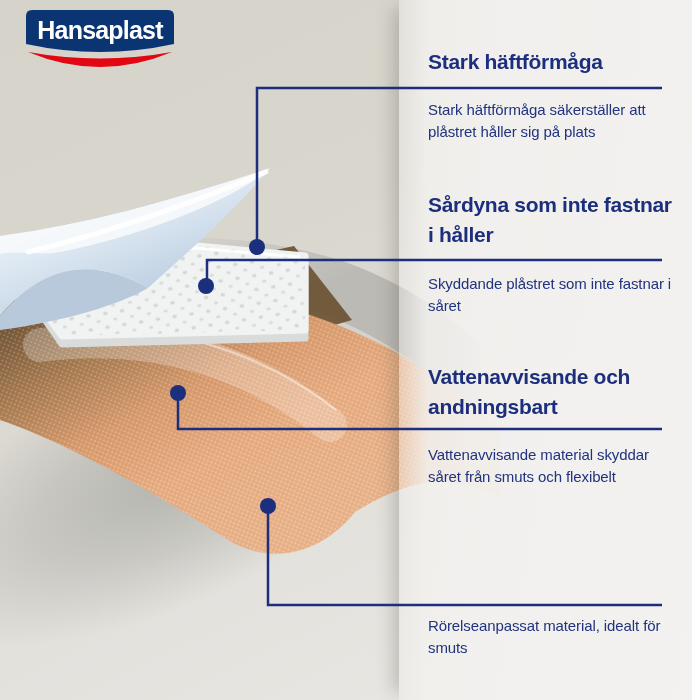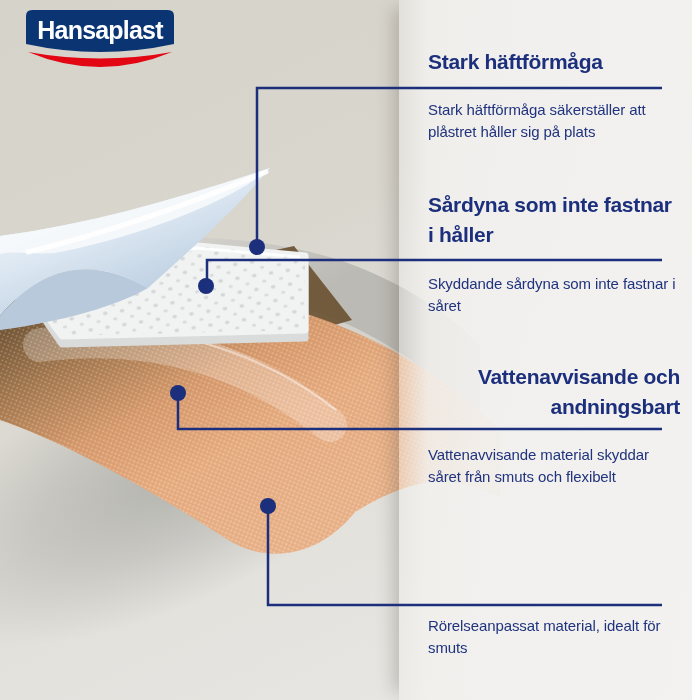--- a/index.html
+++ b/index.html
@@ -15,21 +15,21 @@
             rgba(242,241,239,0.94) 80px,
             rgba(243,242,240,0.96) 100%);
          box-shadow:-14px 0 16px -8px rgba(95,93,82,0.30);}
   .connector-svg{position:absolute;left:0;top:0;z-index:3;pointer-events:none;}
   .logo{position:absolute;left:20px;top:7px;width:160px;height:74px;z-index:4;}
   .section{position:absolute;left:428px;width:252px;color:#1c2f7c;z-index:4;}
   .section h2{margin:0;font-size:21px;line-height:30px;font-weight:700;
               letter-spacing:-0.3px;color:#1c2f7c;}
   .body-text{position:absolute;left:428px;width:252px;margin:0;z-index:4;
              font-size:15px;line-height:22px;letter-spacing:-0.1px;color:#20337e;}
-  #sec1{top:47px;} #sec2{top:190px;} #sec3{top:362px;text-align:right;} #sec4{top:533px;}
+  #sec1{top:47px;} #sec2{top:190px;} #sec3{top:362px;} #sec4{top:533px;}
   #body1{top:99px;} #body2{top:273px;} #body3{top:444px;} #body4{top:615px;}
 </style>
 </head>
 <body>
 
 <div class="stage">
 
   <svg class="product-svg" width="700" height="700" viewBox="0 0 700 700">
     <defs>
       <radialGradient id="gradShadow" cx="0.5" cy="0.5" r="0.5">
@@ -123,21 +123,21 @@
   </div>
 
   <div class="section" id="sec1">
     <h2>Stark häftförmåga</h2>
   </div>
   <p class="body-text" id="body1">Stark häftförmåga säkerställer att plåstret håller sig på plats</p>
 
   <div class="section" id="sec2">
     <h2>Sårdyna som inte fastnar i håller</h2>
   </div>
-  <p class="body-text" id="body2">Skyddande sårdyna som inte fastnar i såret</p>
+  <p class="body-text" id="body2">Skyddande plåstret som inte fastnar i såret</p>
 
   <div class="section" id="sec3">
     <h2>Vattenavvisande och andningsbart</h2>
   </div>
   <p class="body-text" id="body3">Vattenavvisande material skyddar såret från smuts och flexibelt</p>
 
   <p class="body-text" id="body4">Rörelseanpassat material, idealt för smuts</p>
 
 </div>
 

